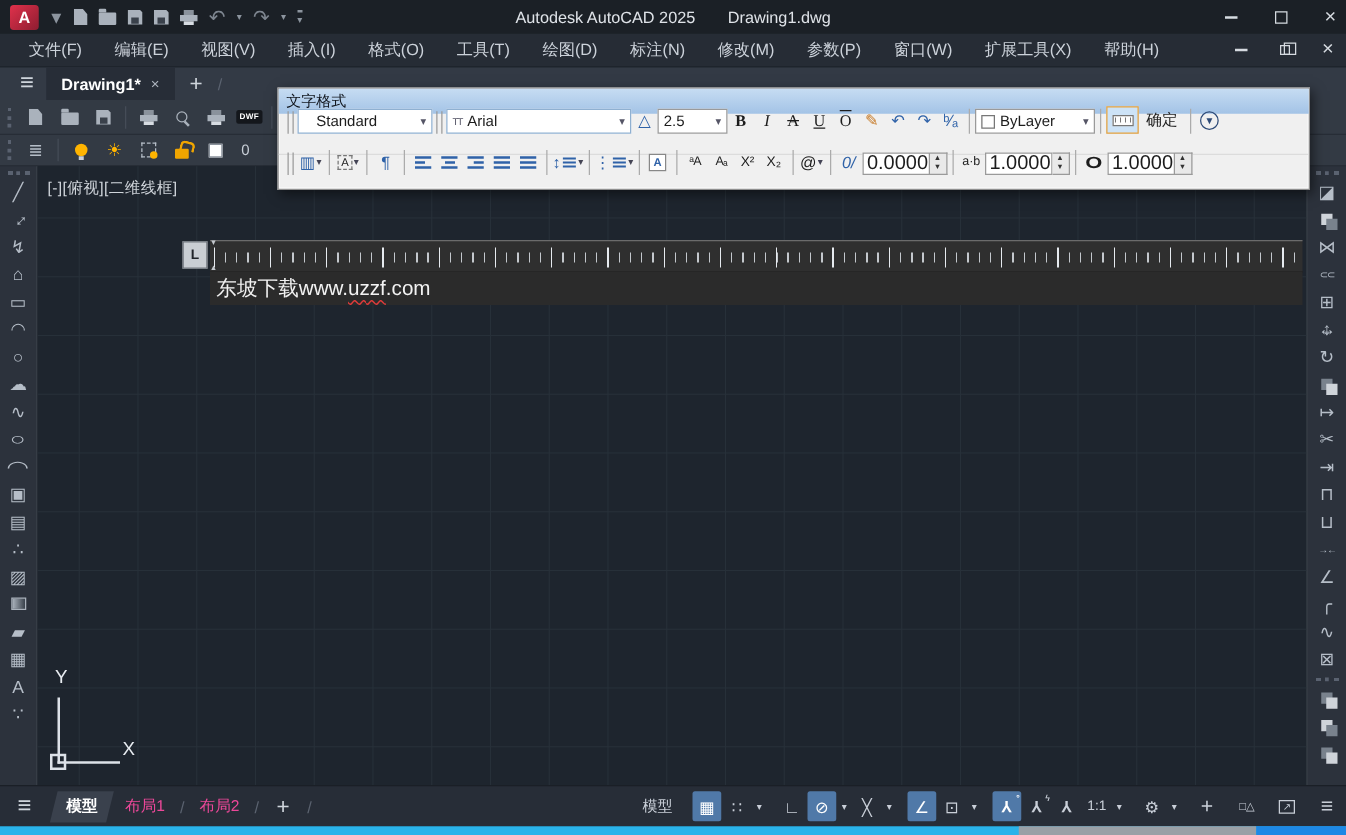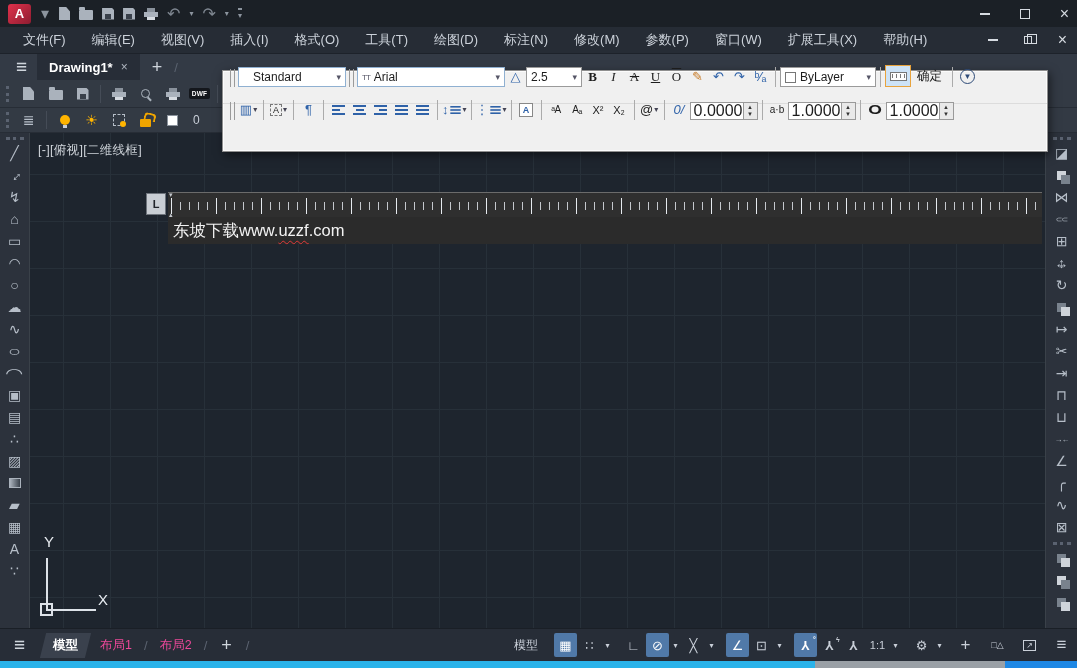--- a/index.html
+++ b/index.html
@@ -181,20 +181,24 @@
       <span class="i-floppy"></span>
       <span class="i-printer">
           <i></i>
         </span>
       <span style="color:#7e8690">↶</span>
       <span class="cq">▾</span>
       <span style="color:#7e8690">↷</span>
       <span class="cq">▾</span>
       <span class="cq" style="border-top:2px solid #8c949e;padding-top:1px">▾</span>
     </div>
+    <div class="title-center">
+      <span>Autodesk AutoCAD 2025</span>
+      <span>Drawing1.dwg</span>
+    </div>
     <div class="winbtns">
       <span class="mini"></span>
       <span class="maxi"></span>
       <span class="xbtn">×</span>
     </div>
   </div>
 
   <div class="bar menubar">
     <span class="mi">文件(F)</span>
     <span class="mi">编辑(E)</span>
@@ -375,20 +379,23 @@
     <div class="ucs">
       <span class="ylab">Y</span>
       <span class="vline"></span>
       <span class="obox"></span>
       <span class="hline"></span>
       <span class="xlab">X</span>
     </div>
   </div>
 
   <div class="dialog">
+    <div class="dtitle">
+      <span>文字格式</span>
+    </div>
     <div class="drow drow1">
       <span class="dgrip"></span>
       <div class="combo" style="width:108px">
         <span style="flex:1;padding-left:10px">Standard</span>
         <span class="ch">▾</span>
       </div>
       <span class="dgrip"></span>
       <div class="combo" style="width:148px">
         <span class="ttg">TT</span>
         <span style="flex:1">Arial</span>

